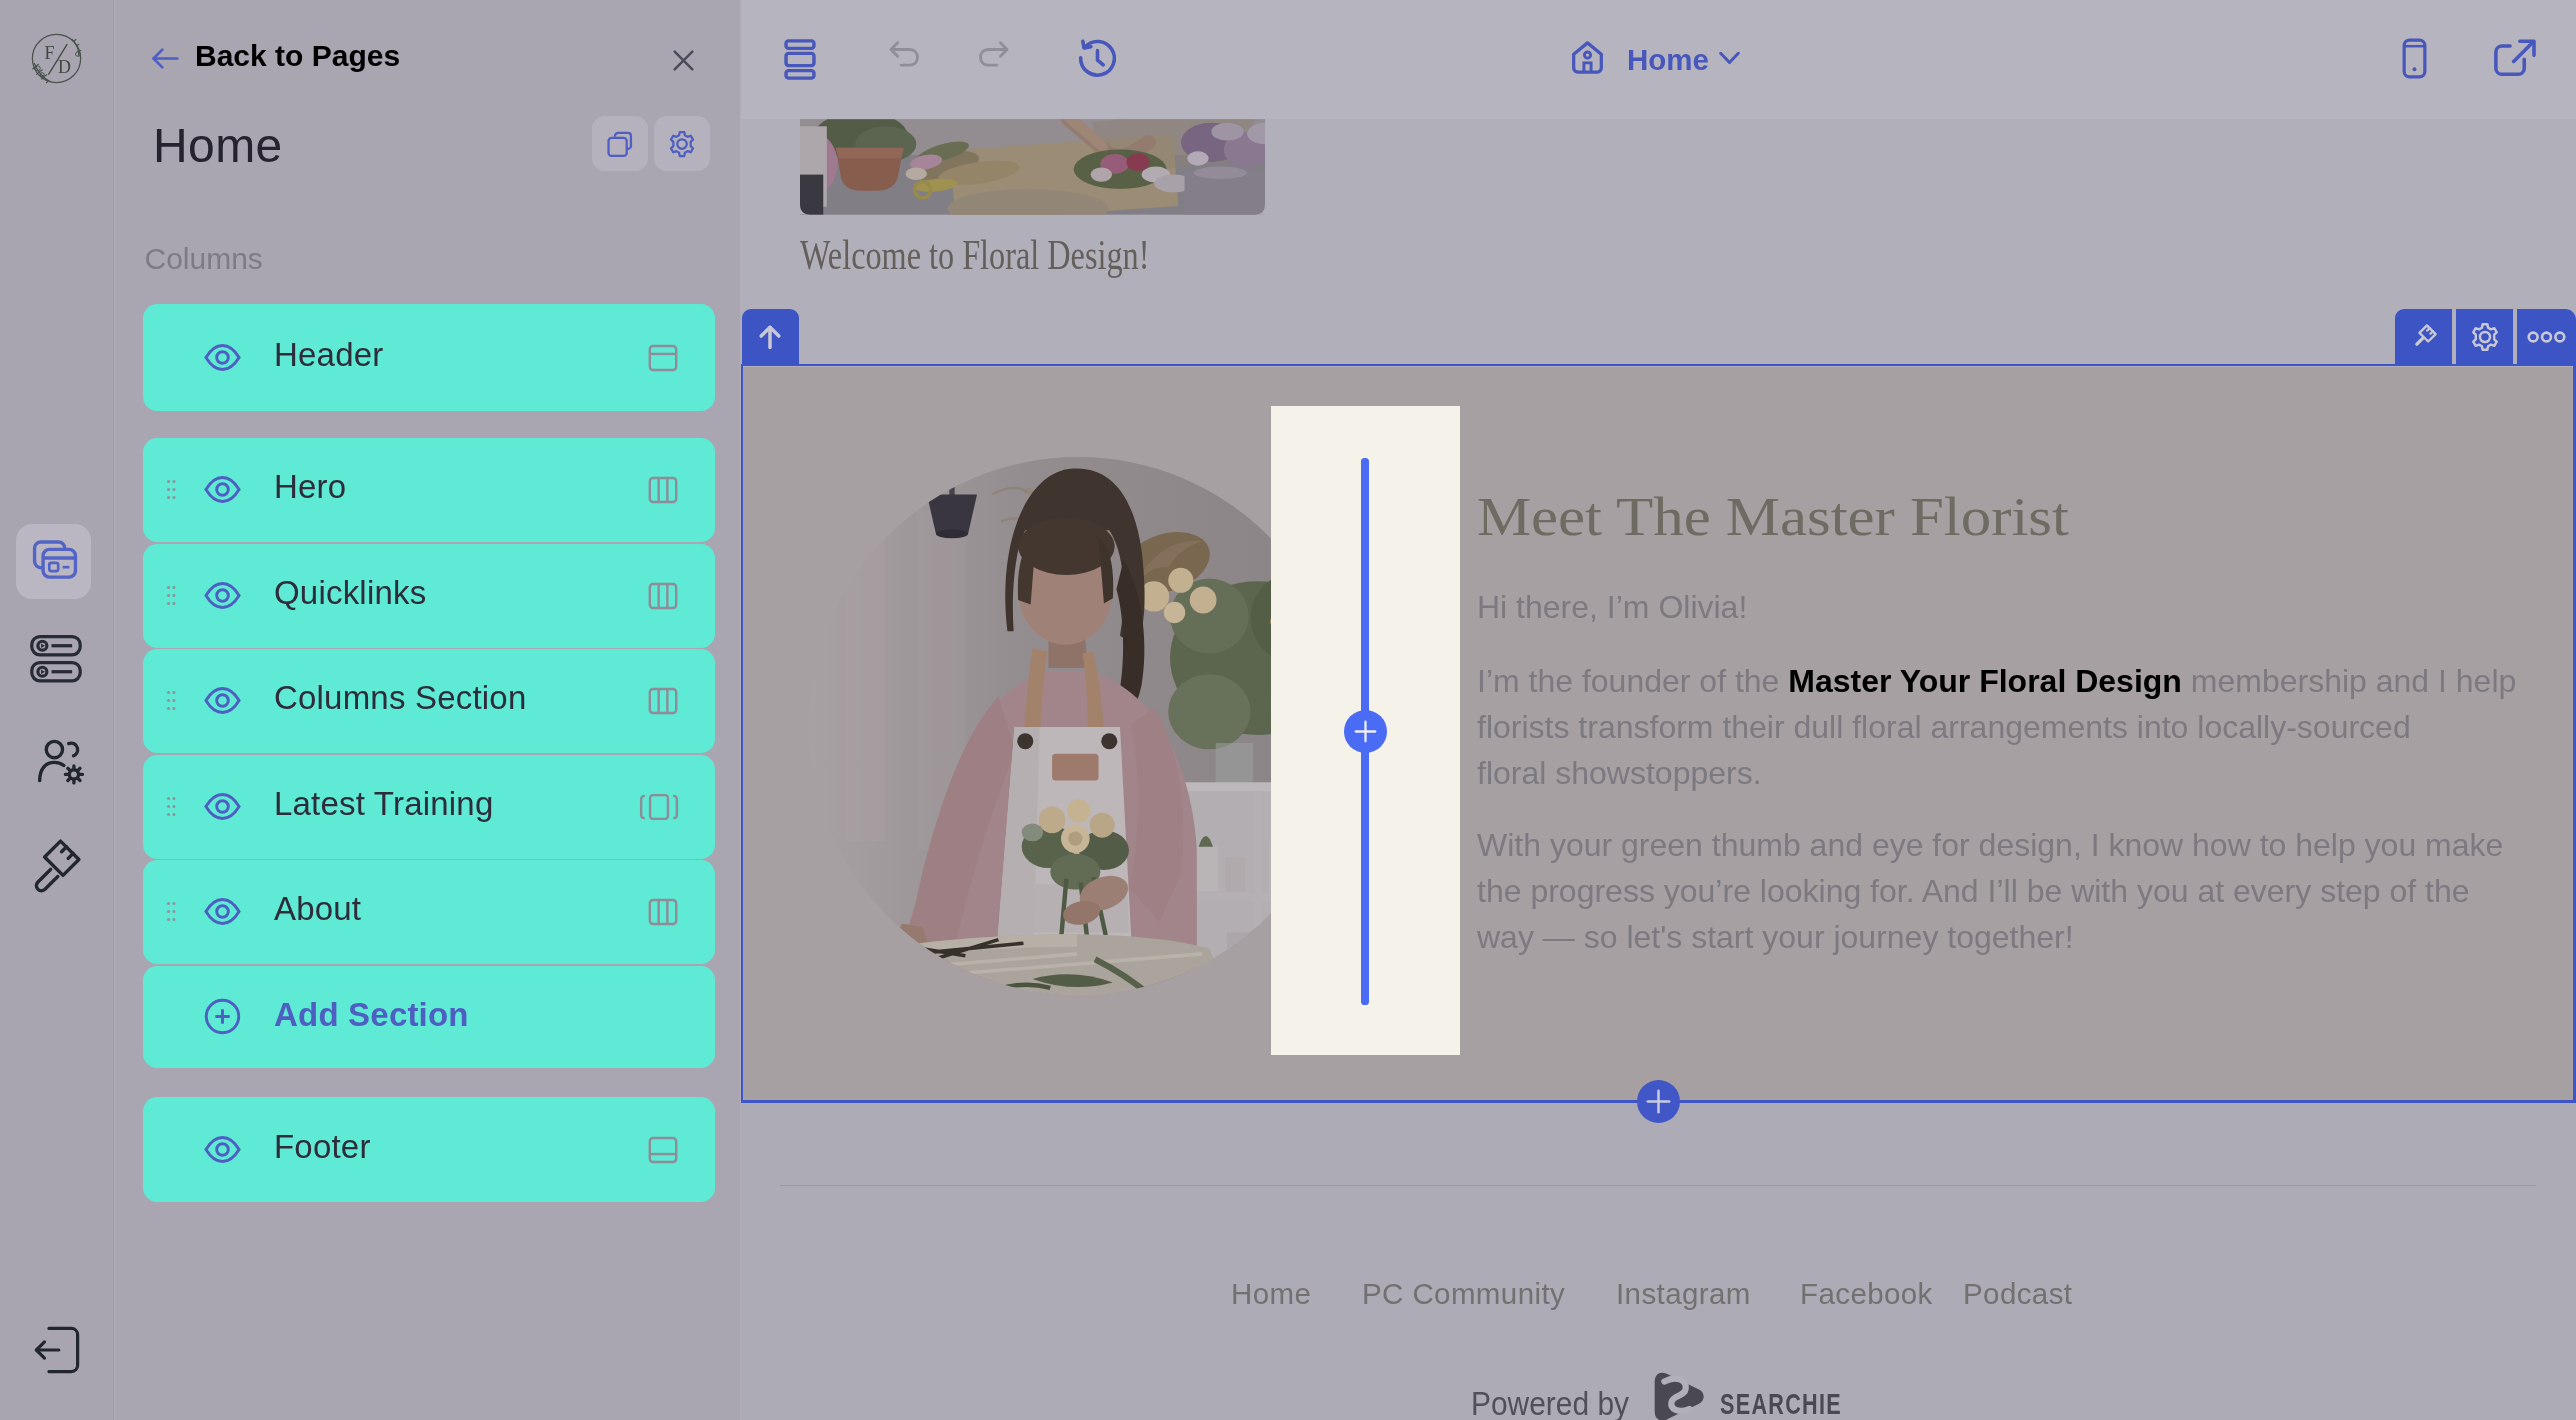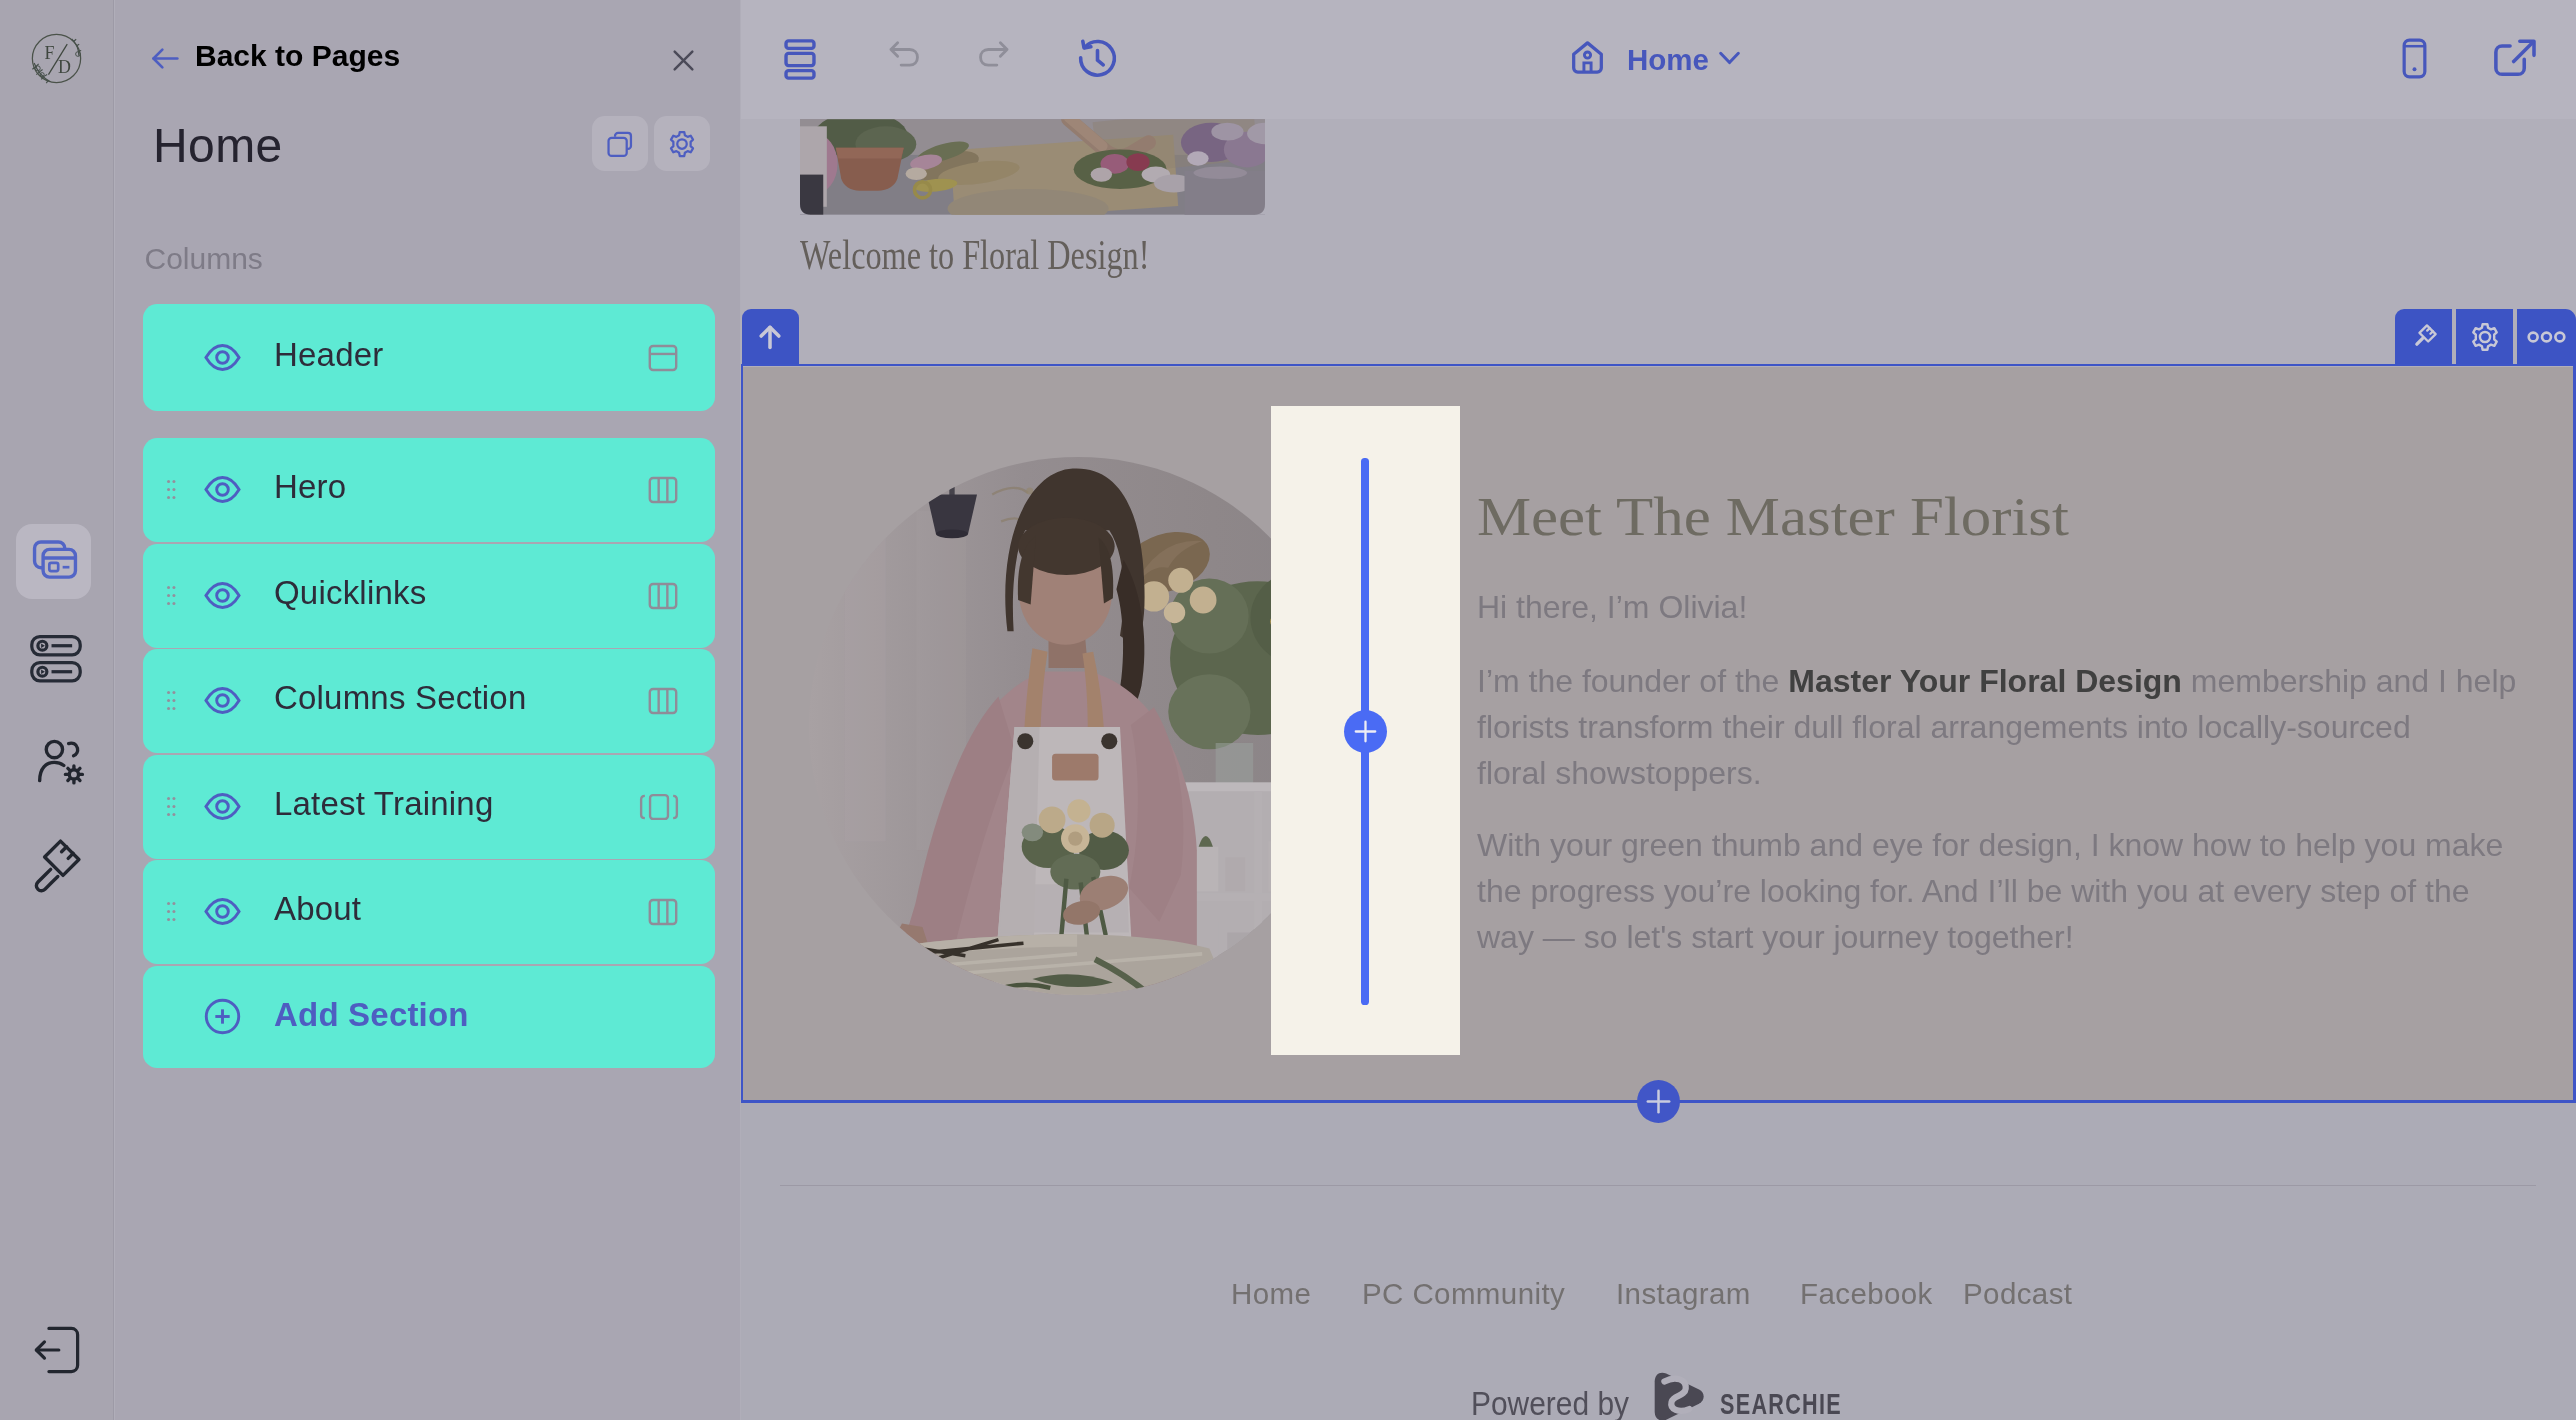--- a/index.html
+++ b/index.html
@@ -222,20 +222,29 @@
       <svg class="cright" style="left:495px;top:34px;" width="42" height="36" viewBox="0 0 47 40">
           <use href="#iccarousel"></use>
         </svg>
     </div>
     <div class="abs card" style="top:966px;height:102px;">
       <svg class="ceye" style="top:30px;" width="41" height="41" viewBox="0 0 46 46">
           <use href="#pluscirc"></use>
         </svg>
       <div class="cardlabel" style="top:29.5px;color:#4E5EC1;font-weight:600;">Add Section</div>
     </div>
+    <div class="abs card" style="top:1097px;height:105px;">
+      <svg class="ceye" style="top:32px;" width="41" height="41" viewBox="0 0 46 46">
+          <use href="#eye"></use>
+        </svg>
+      <div class="cardlabel" style="top:31px;">Footer</div>
+      <svg class="cright" style="top:35px;" width="36" height="36" viewBox="0 0 40 40">
+          <use href="#icfoot"></use>
+        </svg>
+    </div>
   </div>
 
   <div class="abs" id="canvas">
     <div class="abs" id="toolbar"></div>
     <svg class="abs" style="left:41px;top:38px;" width="36" height="43" viewBox="0 0 20 24">
       <g fill="none" stroke="#4757BC" stroke-width="1.9">
         <rect x="2.2" y="1.6" width="15.6" height="4.2" rx="1.4"></rect>
         <rect x="2.2" y="8.6" width="15.6" height="6.8" rx="1.4"></rect>
         <rect x="2.2" y="18.2" width="15.6" height="4.2" rx="1.4"></rect>
       </g>
@@ -426,21 +435,21 @@
         <path d="M0 566 C90 544 200 534 300 534 L300 548 C200 548 90 558 0 580 Z" fill="#B7B0A7"></path>
         <path d="M20 590 L440 556 M60 576 L300 556" stroke="#BCB5AC" stroke-width="4" fill="none" opacity="0.8"></path>
         <path d="M118 556 L240 544 M140 562 L212 540 M125 550 L175 558" stroke="#37312B" stroke-width="4" fill="none"></path>
         <path d="M250 584 q45 -12 90 4 q-45 12 -90 -4 Z" fill="#525C47"></path>
         <path d="M320 562 q36 18 66 44" stroke="#57614B" stroke-width="7" fill="none"></path>
         <path d="M210 596 q30 -10 60 -2" stroke="#49533D" stroke-width="5" fill="none"></path>
               </g>
     </svg>
     <div class="abs" style="left:736px;top:489px;font-family:'Liberation Serif',serif;font-size:55px;line-height:1;color:#6E6B62;white-space:nowrap;transform:scaleX(1.106);transform-origin:0 0;">Meet The Master Florist</div>
     <div class="abs para" style="left:736px;top:584px;">Hi there, I’m Olivia!</div>
-    <div class="abs para" style="left:736px;top:658px;">I’m the founder of the <b style="color:#404040;">Master Your Floral Design</b> membership and I help<br>florists transform their dull floral arrangements into locally-sourced<br>floral showstoppers.</div>
+    <div class="abs para" style="left:736px;top:658px;">I’m the founder of the <b style="color:#000000;">Master Your Floral Design</b> membership and I help<br>florists transform their dull floral arrangements into locally-sourced<br>floral showstoppers.</div>
     <div class="abs para" style="left:736px;top:822px;">With your green thumb and eye for design, I know how to help you make<br>the progress you’re looking for. And I’ll be with you at every step of the<br>way — so let's start your journey together!</div>
     <div class="abs" style="left:39px;top:1185px;width:1756px;height:1.3px;background:#9C99A5;"></div>
     <div class="flink" style="left:490px;">Home</div>
     <div class="flink" style="left:621px;">PC Community</div>
     <div class="flink" style="left:875px;">Instagram</div>
     <div class="flink" style="left:1059px;">Facebook</div>
     <div class="flink" style="left:1222px;">Podcast</div>
     <div class="abs" style="left:730px;top:1386px;font-size:34px;line-height:1;color:#514F5A;transform:scaleX(0.88);transform-origin:0 0;">Powered by</div>
     <svg class="abs" style="left:911px;top:1370px;" width="55" height="55" viewBox="0 0 62 62">
       <path d="M16 4 C9 1 3 5 3 13 L3 47 C3 55 9 59 16 56 L53 38 C60 34.5 60 25.5 53 22 Z" fill="#4A4853"></path>

